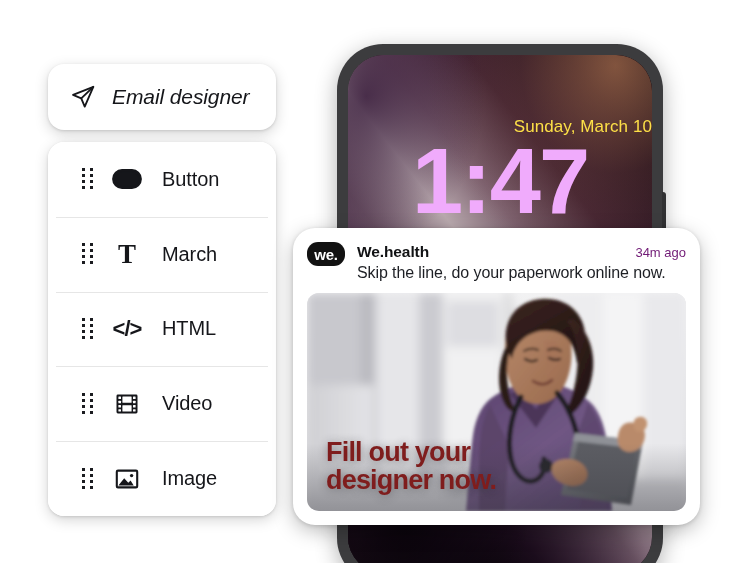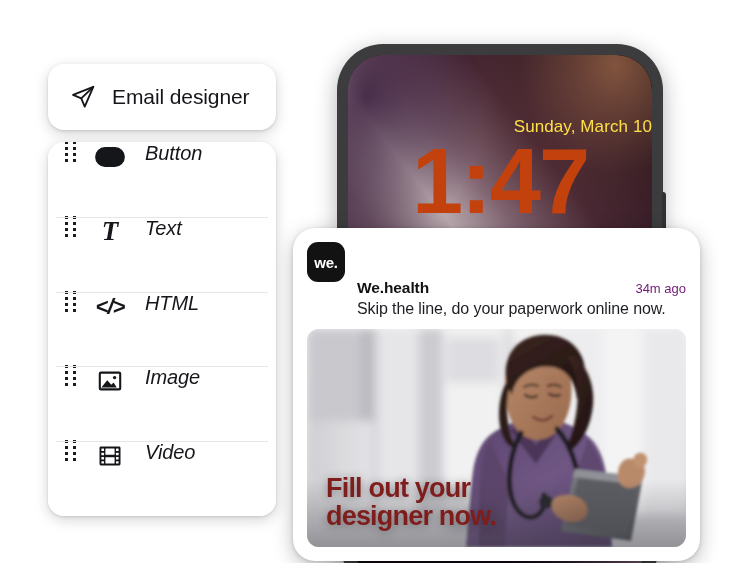--- a/index.html
+++ b/index.html
@@ -23,20 +23,21 @@
     top: 64px;
     width: 228px;
     height: 66px;
     background: #ffffff;
     border-radius: 16px;
     box-shadow: 0 4px 14px rgba(0,0,0,0.17), 0 1px 3px rgba(0,0,0,0.13);
     display: flex;
     align-items: center;
     box-sizing: border-box;
     padding-left: 22px;
+    font-style: italic;
   }
   .send-icon {
     width: 26px;
     height: 26px;
     flex: 0 0 auto;
     display: block;
   }
   .designer-title-text {
     margin-left: 16px;
     font-size: 21px;
@@ -53,26 +54,25 @@
     height: 374px;
     background: #ffffff;
     border-radius: 16px;
     box-shadow: 0 4px 14px rgba(0,0,0,0.17), 0 1px 3px rgba(0,0,0,0.13);
     overflow: hidden;
     box-sizing: border-box;
   }
   .block-row {
     height: 74.8px;
     display: flex;
-    align-items: flex-start;
-    padding-left: 17px;
+    align-items: center;
+    padding-left: 34px;
     box-sizing: border-box;
     position: relative;
     background: #ffffff;
-    font-style: italic;
   }
   .block-row + .block-row::before {
     content: "";
     position: absolute;
     left: 8px;
     right: 8px;
     top: 0;
     height: 1px;
     background: #e6e6e6;
   }
@@ -192,21 +192,21 @@
     color: #fde047;
     font-size: 17px;
     letter-spacing: 0.1px;
   }
   .lock-time {
     position: absolute;
     top: 78px;
     left: 0;
     right: 0;
     text-align: center;
-    color: #c2410c;
+    color: #f0abfc;
     font-size: 92px;
     font-weight: 700;
     letter-spacing: -2px;
     line-height: 1.05;
   }
 
   
   .notification {
     position: absolute;
     left: 293px;
@@ -217,38 +217,37 @@
     box-shadow: 0 6px 20px rgba(0,0,0,0.26), 0 1px 4px rgba(0,0,0,0.14);
     padding: 14px 14px 14px 14px;
     box-sizing: border-box;
   }
   .notif-head {
     display: flex;
     align-items: flex-start;
   }
   .app-icon {
     width: 38px;
-    height: 40px;
+    height: 24px;
     border-radius: 11px;
     background: #121212;
     color: #ffffff;
     display: flex;
     align-items: center;
     justify-content: center;
     font-size: 15px;
     font-weight: 700;
     letter-spacing: -0.3px;
     flex: 0 0 auto;
   }
   .notif-text {
     margin-left: 12px;
     flex: 1 1 auto;
     min-width: 0;
     padding-top: 1px;
-    margin-top: 36px;
   }
   .notif-title-row {
     display: flex;
     align-items: baseline;
     justify-content: space-between;
   }
   .notif-app-name {
     font-size: 15.5px;
     font-weight: 700;
     color: #111214;
@@ -331,59 +330,38 @@
         <i></i>
         <i></i>
         <i></i>
         <i></i>
         <i></i>
         <i></i>
     </span>
     <span class="block-icon">
       <span class="t-glyph">T</span>
     </span>
-    <span class="block-label">Text</span>
+    <span class="block-label">March</span>
   </div>
 
   <div class="block-row">
     <span class="drag-handle">
       <i></i>
         <i></i>
         <i></i>
         <i></i>
         <i></i>
         <i></i>
         <i></i>
         <i></i>
     </span>
     <span class="block-icon">
       <span class="code-glyph">&lt;/&gt;</span>
     </span>
     <span class="block-label">HTML</span>
-  </div>
-
-  <div class="block-row">
-    <span class="drag-handle">
-      <i></i>
-        <i></i>
-        <i></i>
-        <i></i>
-        <i></i>
-        <i></i>
-        <i></i>
-        <i></i>
-    </span>
-    <span class="block-icon">
-      <svg viewBox="0 0 24 24" width="24" height="24">
-        <rect x="1.8" y="3.6" width="20.4" height="16.8" rx="1.2" fill="none" stroke="#15161a" stroke-width="2.1"></rect>
-        <circle cx="16.6" cy="8.6" r="1.7" fill="#15161a"></circle>
-        <path d="M3.4 18.6 9.2 11.2l4.1 4.6 2.3-2.3 3.1 5.1z" fill="#15161a"></path>
-      </svg>
-    </span>
-    <span class="block-label">Image</span>
   </div>
 
   <div class="block-row">
     <span class="drag-handle">
       <i></i>
         <i></i>
         <i></i>
         <i></i>
         <i></i>
         <i></i>
@@ -401,20 +379,41 @@
           <rect x="18" y="4.4" width="2.6" height="2.6" rx="0.5"></rect>
           <rect x="18" y="8.7" width="2.6" height="2.6" rx="0.5"></rect>
           <rect x="18" y="13" width="2.6" height="2.6" rx="0.5"></rect>
           <rect x="18" y="17.3" width="2.6" height="2.2" rx="0.5"></rect>
           <rect x="7.4" y="4.4" width="9.2" height="6.3" rx="0.5"></rect>
           <rect x="7.4" y="13.2" width="9.2" height="6.3" rx="0.5"></rect>
         </g>
       </svg>
     </span>
     <span class="block-label">Video</span>
+  </div>
+
+  <div class="block-row">
+    <span class="drag-handle">
+      <i></i>
+        <i></i>
+        <i></i>
+        <i></i>
+        <i></i>
+        <i></i>
+        <i></i>
+        <i></i>
+    </span>
+    <span class="block-icon">
+      <svg viewBox="0 0 24 24" width="24" height="24">
+        <rect x="1.8" y="3.6" width="20.4" height="16.8" rx="1.2" fill="none" stroke="#15161a" stroke-width="2.1"></rect>
+        <circle cx="16.6" cy="8.6" r="1.7" fill="#15161a"></circle>
+        <path d="M3.4 18.6 9.2 11.2l4.1 4.6 2.3-2.3 3.1 5.1z" fill="#15161a"></path>
+      </svg>
+    </span>
+    <span class="block-label">Image</span>
   </div>
 
 </div>
 
 <div class="phone">
   <div class="phone-side-btn"></div>
   <div class="phone-screen">
     <div class="wallpaper"></div>
     <div class="lock-date">Sunday, March 10</div>
     <div class="lock-time">1:47</div>

